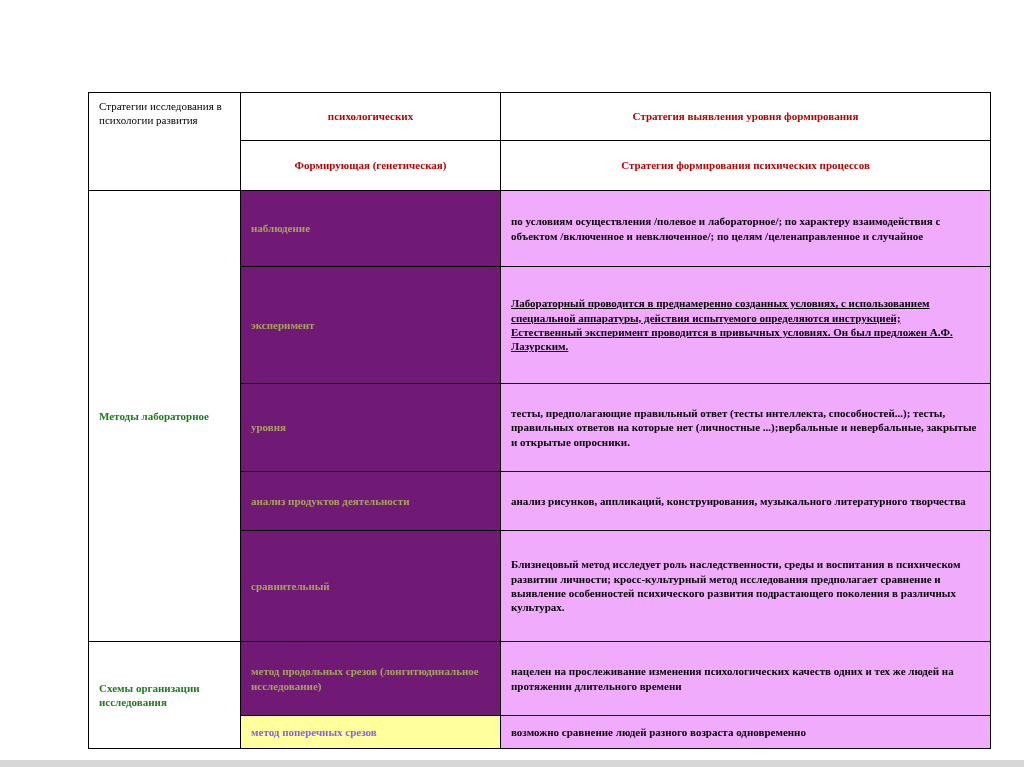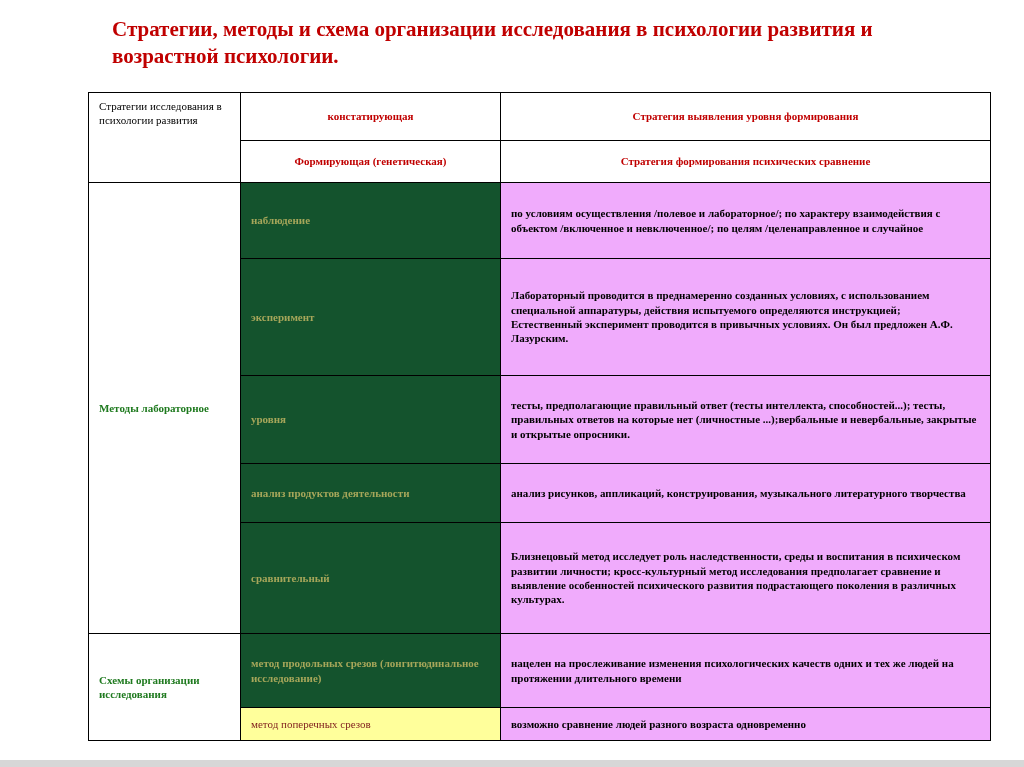--- a/index.html
+++ b/index.html
@@ -36,66 +36,65 @@
   }
 
   .group-first {
     vertical-align: top; padding-top: 6px;
     color: #000000; font-weight: normal;
   }
   .group-green { color: #1f7a1f; font-weight: bold; }
 
   .hdr-name, .hdr-desc { color: #c00000; font-weight: bold; text-align: center; }
 
-  .m-name       { background: #14532d; color: #a6a65a; font-weight: bold; }
-  .m-name-black { background: #ffff9b; color: #7f1d1d; font-weight: normal; margin-top: 36px; }
+  .m-name       { background: #701a75; color: #a6a65a; font-weight: bold; }
+  .m-name-black { background: #ffff9b; color: #8b5cf6; font-weight: bold; margin-top: 36px; }
   .m-desc       { background: #f0abfc; color: #000000; font-weight: bold; }
 
   .center { text-align: left; }
-  .pre { white-space: pre-line; }
+  .pre { white-space: pre-line; text-decoration: underline; }
 
   tr.h1 { height: 48px; }
-  tr.h2 { height: 42px; }
+  tr.h2 { height: 50px; }
   tr.h3 { height: 76px; }
   tr.h4 { height: 117px; }
   tr.h5 { height: 88px; }
   tr.h6 { height: 59px; padding-left: 36px; }
   tr.h7 { height: 111px; }
   tr.h8 { height: 74px; }
   tr.h9 { height: 33px; }
 
   .bottom-strip {
     position: absolute; left: 0; bottom: 0;
     width: 1024px; height: 7px; background: #d7d7d7;
   }
 </style>
 </head>
 <body>
 
 <div class="slide">
 
-  <div class="slide-title">Стратегии, методы и схема организации исследования в психологии развития и возрастной психологии.</div>
 
   <table class="research">
     <colgroup>
         <col class="c1">
         <col class="c2">
         <col class="c3">
       </colgroup>
     <tbody>
 
       <tr class="h1">
         <td class="group-first" rowspan="2">Стратегии исследования в психологии развития</td>
-        <td class="hdr-name">констатирующая</td>
+        <td class="hdr-name">психологических</td>
         <td class="hdr-desc">Стратегия выявления уровня формирования</td>
       </tr>
 
       <tr class="h2">
         <td class="hdr-name">Формирующая (генетическая)</td>
-        <td class="hdr-desc">Стратегия формирования психических сравнение</td>
+        <td class="hdr-desc">Стратегия формирования психических процессов</td>
       </tr>
 
       <tr class="h3">
         <td class="group-green" rowspan="5">Методы лабораторное</td>
         <td class="m-name">наблюдение</td>
         <td class="m-desc">по условиям осуществления /полевое и лабораторное/; по характеру взаимодействия с объектом /включенное и невключенное/; по целям /целенаправленное и случайное</td>
       </tr>
 
       <tr class="h4">
         <td class="m-name">эксперимент</td>

